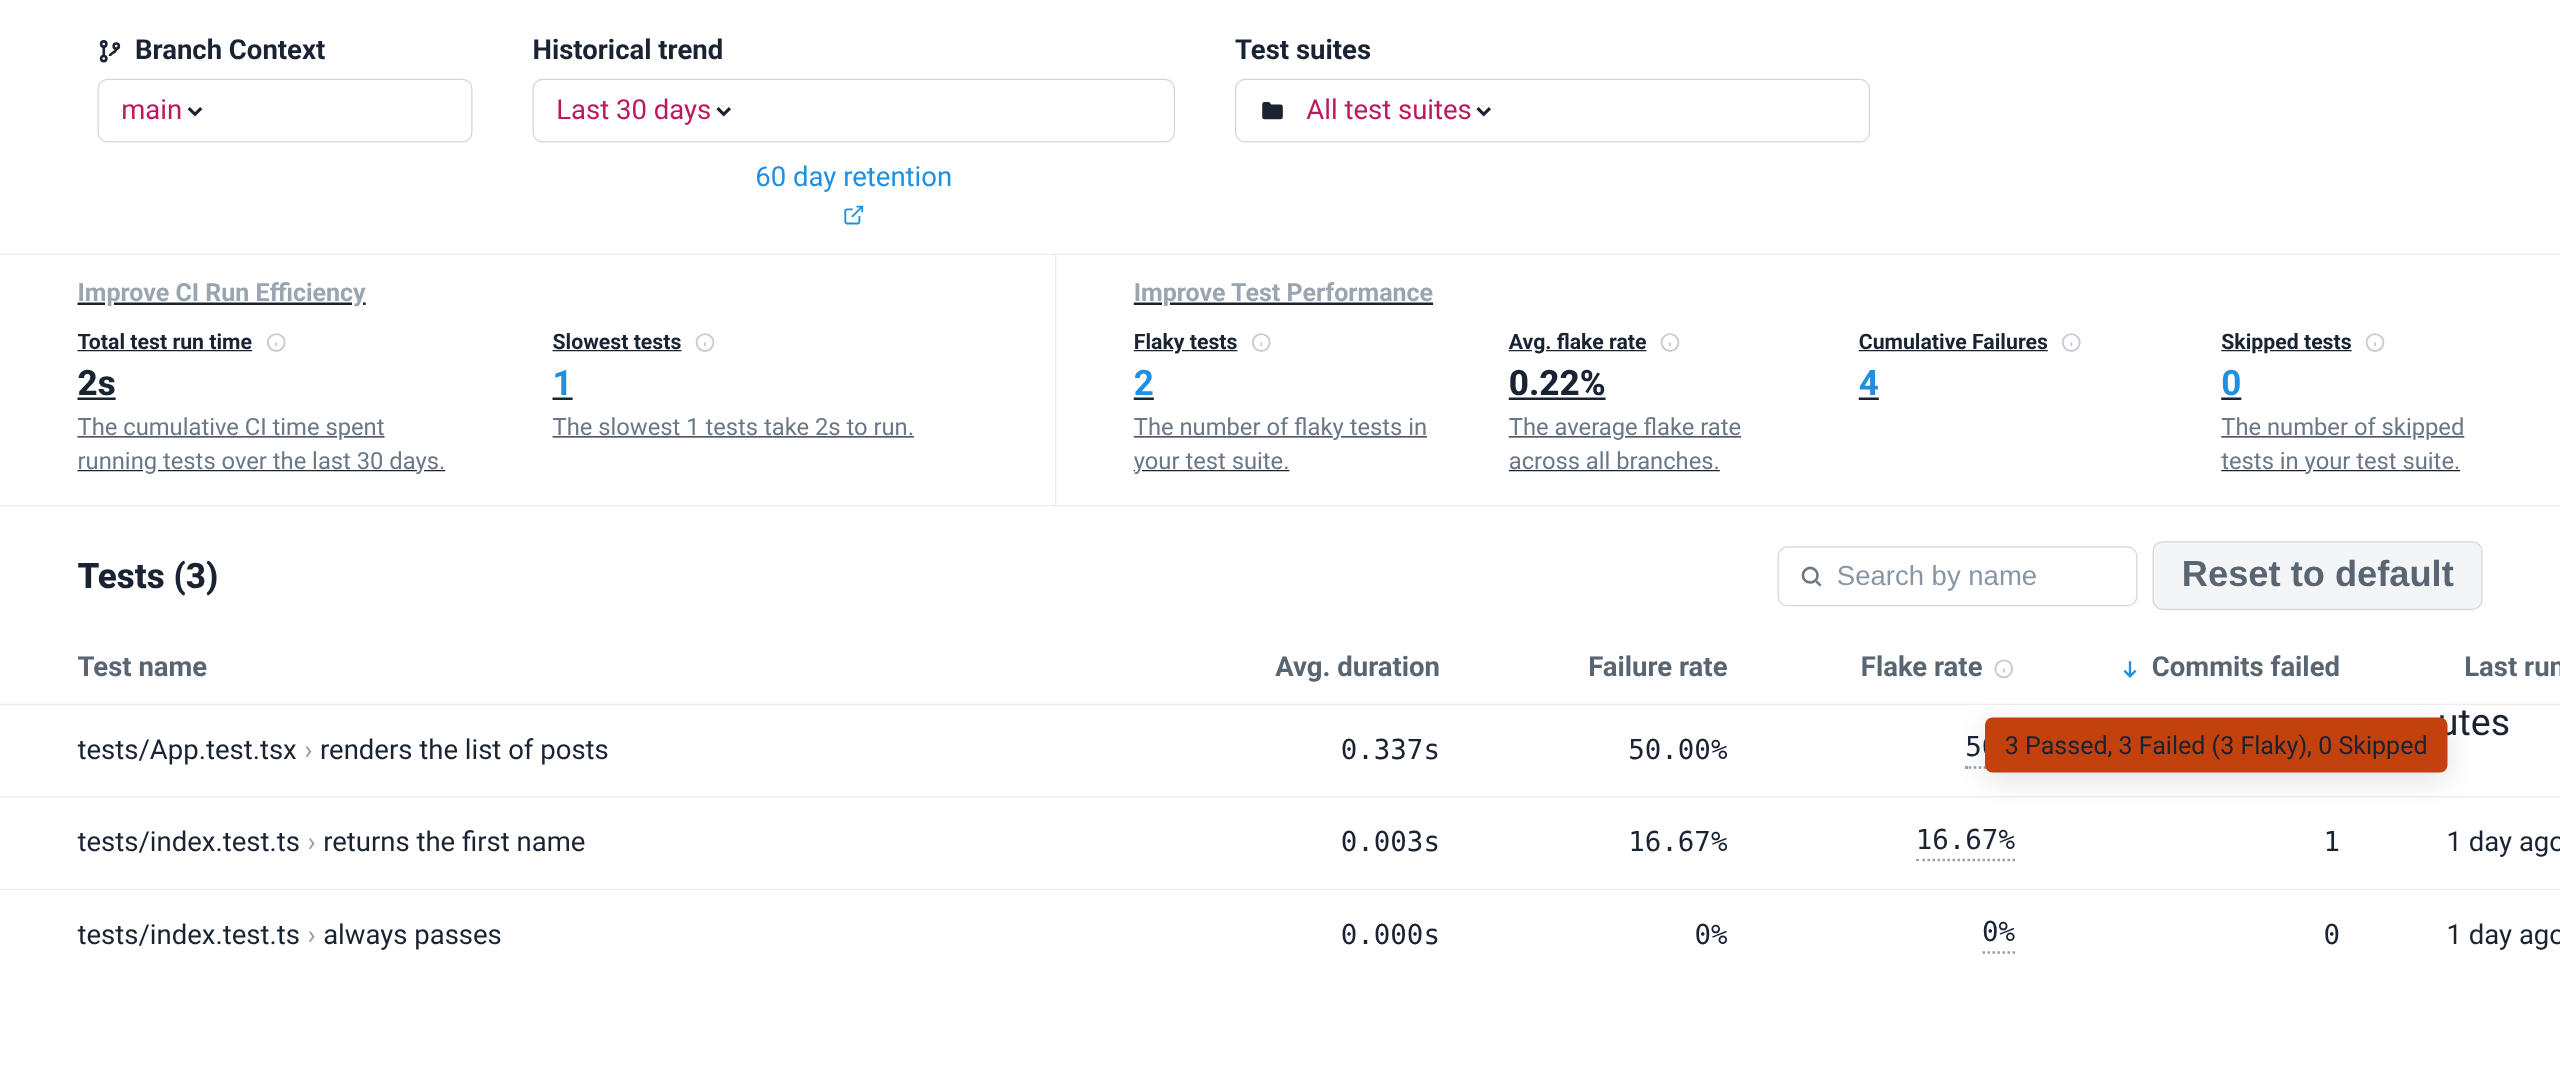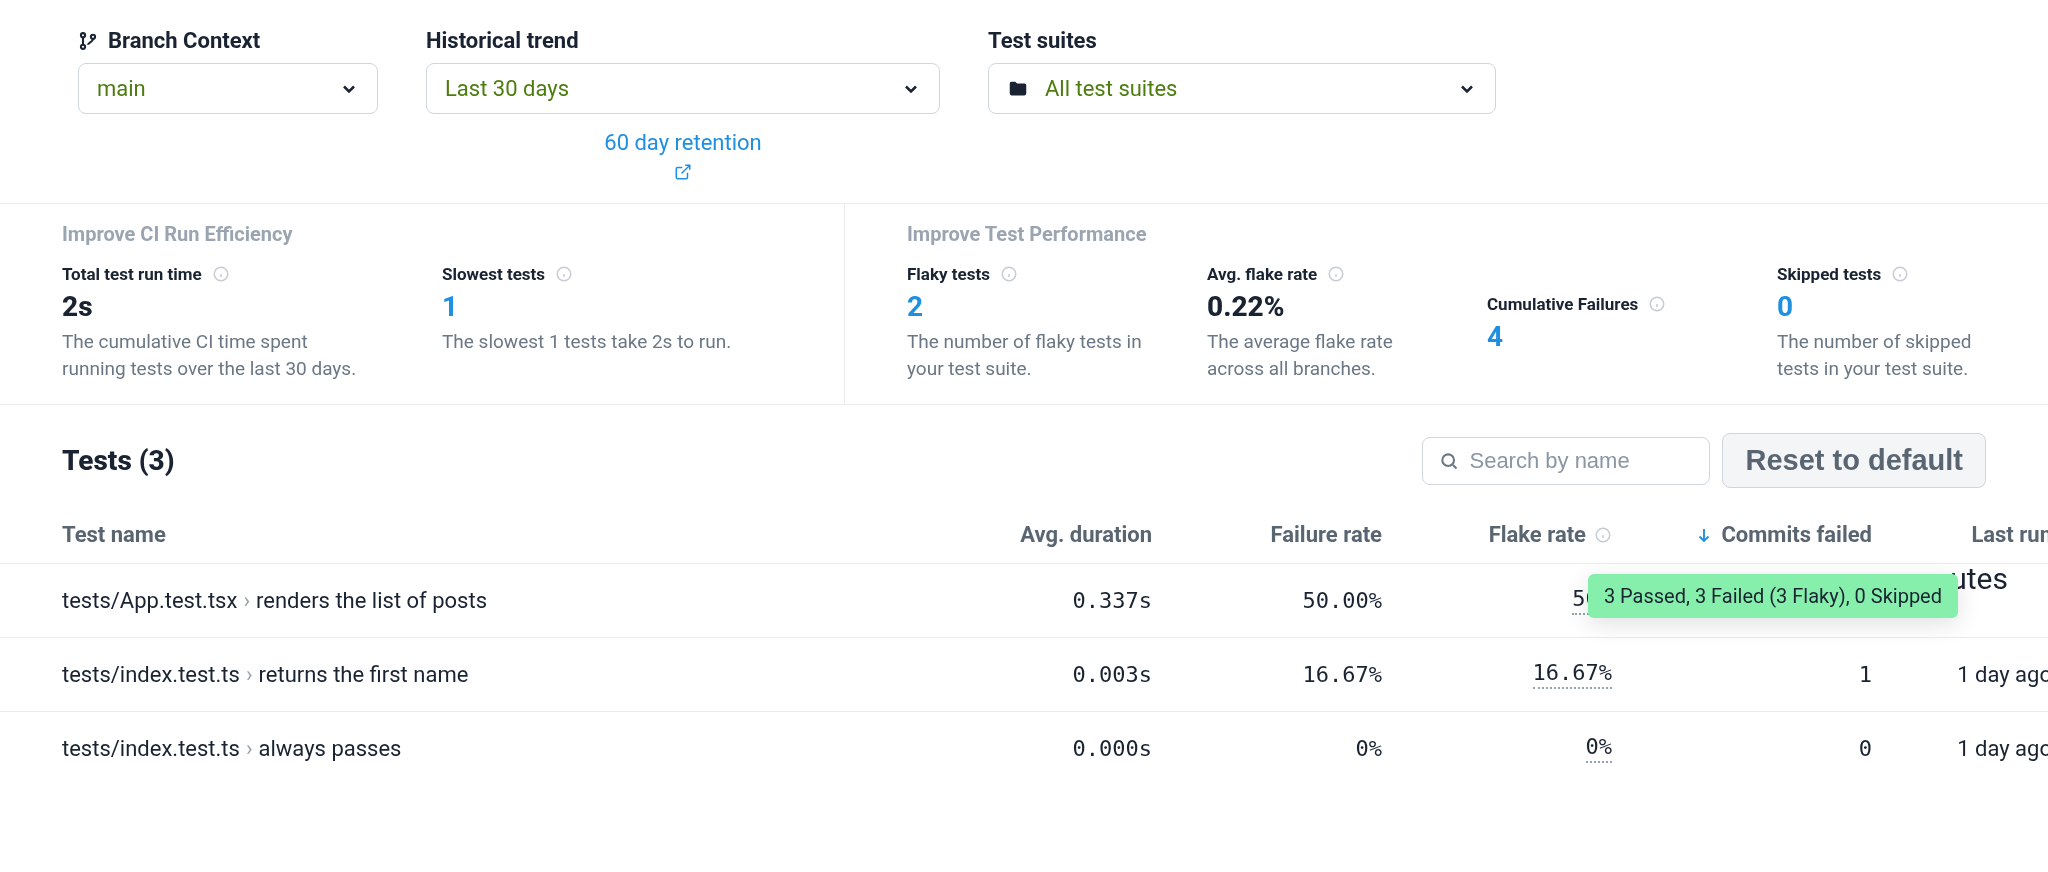--- a/index.html
+++ b/index.html
@@ -32,28 +32,27 @@
     color: #1a2332;
     display: flex;
     align-items: center;
     gap: 10px;
   }
   .filter-label .gicon { color: #1a2332; }
 
   .select {
     display: flex;
     align-items: center;
-    justify-content: space-between;
     border: 1px solid #d0d6dd;
     border-radius: 8px;
     padding: 12px 18px;
     background: #fff;
     cursor: pointer;
     font-size: 22px;
-    color: #4d7c0f;
+    color: #be185d;
   }
   .select .left { display: flex; align-items: center; gap: 16px; }
   .select .left .gicon { color: #1a2332; }
   .chev { color: #1a2332; }
 
   .retention-link {
     color: #1e8fe1;
     font-size: 22px;
     display: inline-flex;
     align-items: center;
@@ -66,20 +65,21 @@
   
   .metrics-wrap {
     border-top: 1px solid #e8ecef;
     border-bottom: 1px solid #e8ecef;
     margin-top: 10px;
     display: flex;
   }
   .metrics-group {
     padding: 18px 62px 22px 62px;
     flex: 1;
+    text-decoration: underline;
   }
   .metrics-group.left {
     border-right: 1px solid #e8ecef;
     flex: 0 0 838px;
   }
   .group-title {
     color: #9aa5b1;
     font-weight: 700;
     font-size: 20px;
     margin-bottom: 18px;
@@ -104,21 +104,21 @@
   .metric-card .m-desc {
     color: #6b7785;
     font-size: 19px;
     line-height: 1.4;
     max-width: 310px;
   }
   .metric-card.ci    { width: 340px; }
   .metric-card.slow  { width: 340px; }
   .metric-card.flaky { width: 260px; }
   .metric-card.avg   { width: 240px; }
-  .metric-card.cum   { width: 250px; justify-content: center; }
+  .metric-card.cum   { width: 250px; }
   .metric-card.skip  { width: 230px; }
 
   
   .tests-header {
     display: flex;
     align-items: center;
     justify-content: space-between;
     padding: 28px 62px 18px 62px;
   }
   .tests-title { font-weight: 800; font-size: 28px; color: #1a2332; }
@@ -183,21 +183,21 @@
     border-bottom: 2px dotted #97a2ad;
     padding-bottom: 2px;
     display: inline-block;
   }
   .trow .lastrun { text-align: right; color: #1a2332; }
 
   .tooltip {
     position: absolute;
     right: 90px;
     top: 10px;
-    background: #86efac;
+    background: #c2410c;
     box-shadow: 0 6px 24px rgba(0,0,0,0.12);
     border-radius: 6px;
     padding: 10px 16px;
     font-size: 20px;
     white-space: nowrap;
     z-index: 5;
   }
   .after-utes {
     position: absolute;
     right: 40px;

